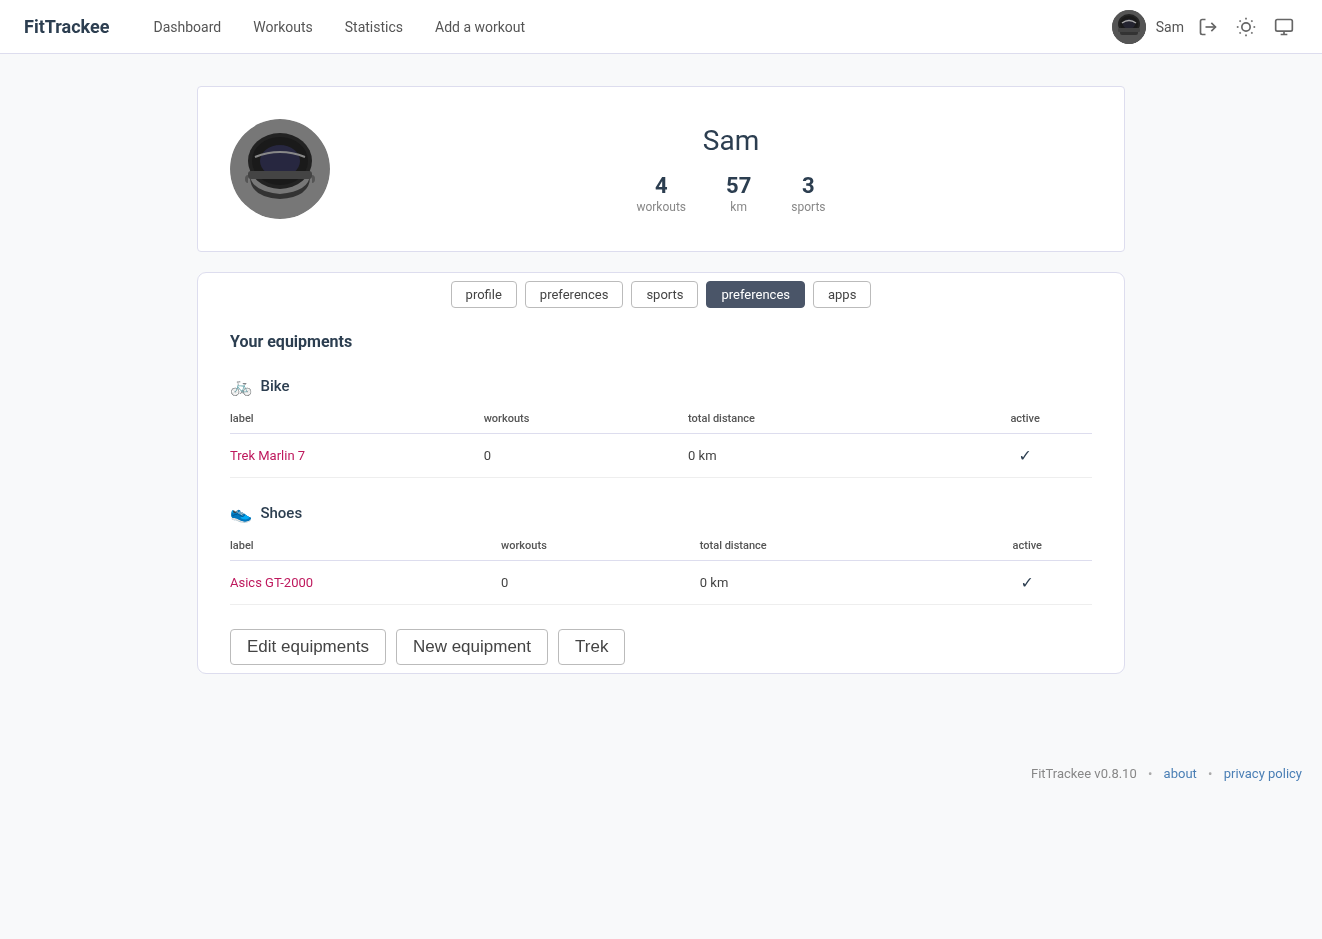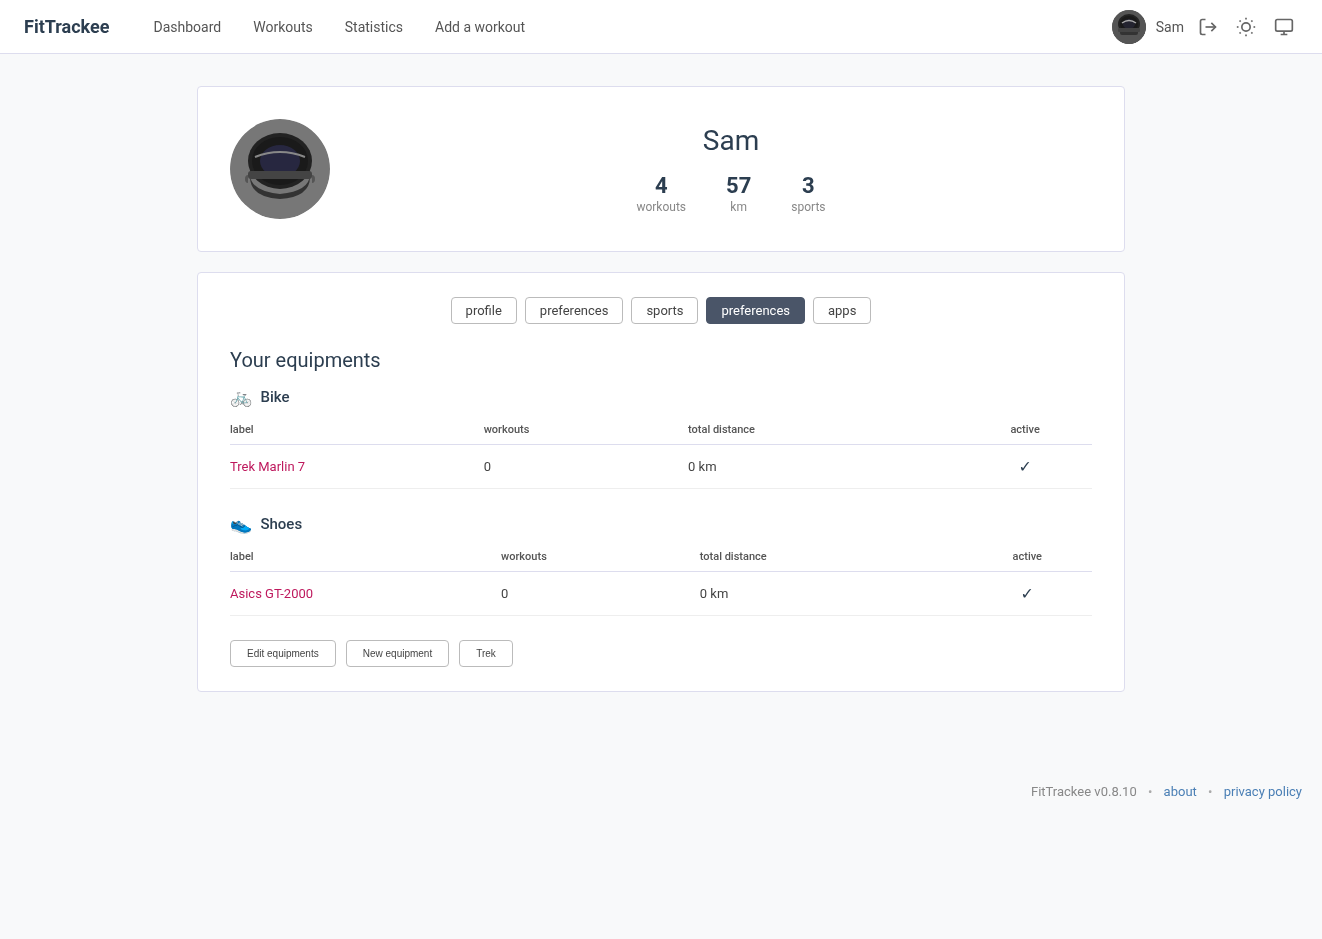--- a/index.html
+++ b/index.html
@@ -127,22 +127,22 @@
     .stat-label {
       font-size: 12px;
       color: #888;
       margin-top: 2px;
     }
 
     
     .tabs-card {
       background: #fff;
       border: 1px solid #dde;
-      border-radius: 4px;
-      padding: 24px 32px;
+      border-radius: 9px;
+      padding: 8px 32px;
     }
     .tabs-nav {
       display: flex;
       justify-content: center;
       gap: 8px;
       margin-bottom: 24px;
     }
     .tab-btn {
       padding: 5px 14px;
       border: 1px solid #bbb;
@@ -154,24 +154,24 @@
       text-decoration: none;
       display: inline-block;
     }
     .tab-btn.active {
       background: #4a5568;
       color: #fff;
       border-color: #4a5568;
     }
 
     .section-title {
-      font-size: 20px;
-      font-weight: 400;
+      font-size: 16px;
+      font-weight: 700;
       color: #2c3e50;
-      margin-bottom: 14px;
+      margin-bottom: 24px;
     }
 
     .equipment-section { margin-bottom: 24px; }
     .equipment-category {
       display: flex;
       align-items: center;
       gap: 8px;
       font-size: 15px;
       font-weight: 500;
       color: #2c3e50;
@@ -215,21 +215,21 @@
       gap: 10px;
       margin-top: 20px;
     }
     .btn-outline {
       padding: 7px 16px;
       border: 1px solid #bbb;
       border-radius: 4px;
       background: #fff;
       color: #444;
       cursor: pointer;
-      font-size: 10px;
+      font-size: 17px;
     }
 
     
     footer {
       text-align: right;
       padding: 20px;
       font-size: 13px;
       color: #888;
       margin-top: 40px;
     }

